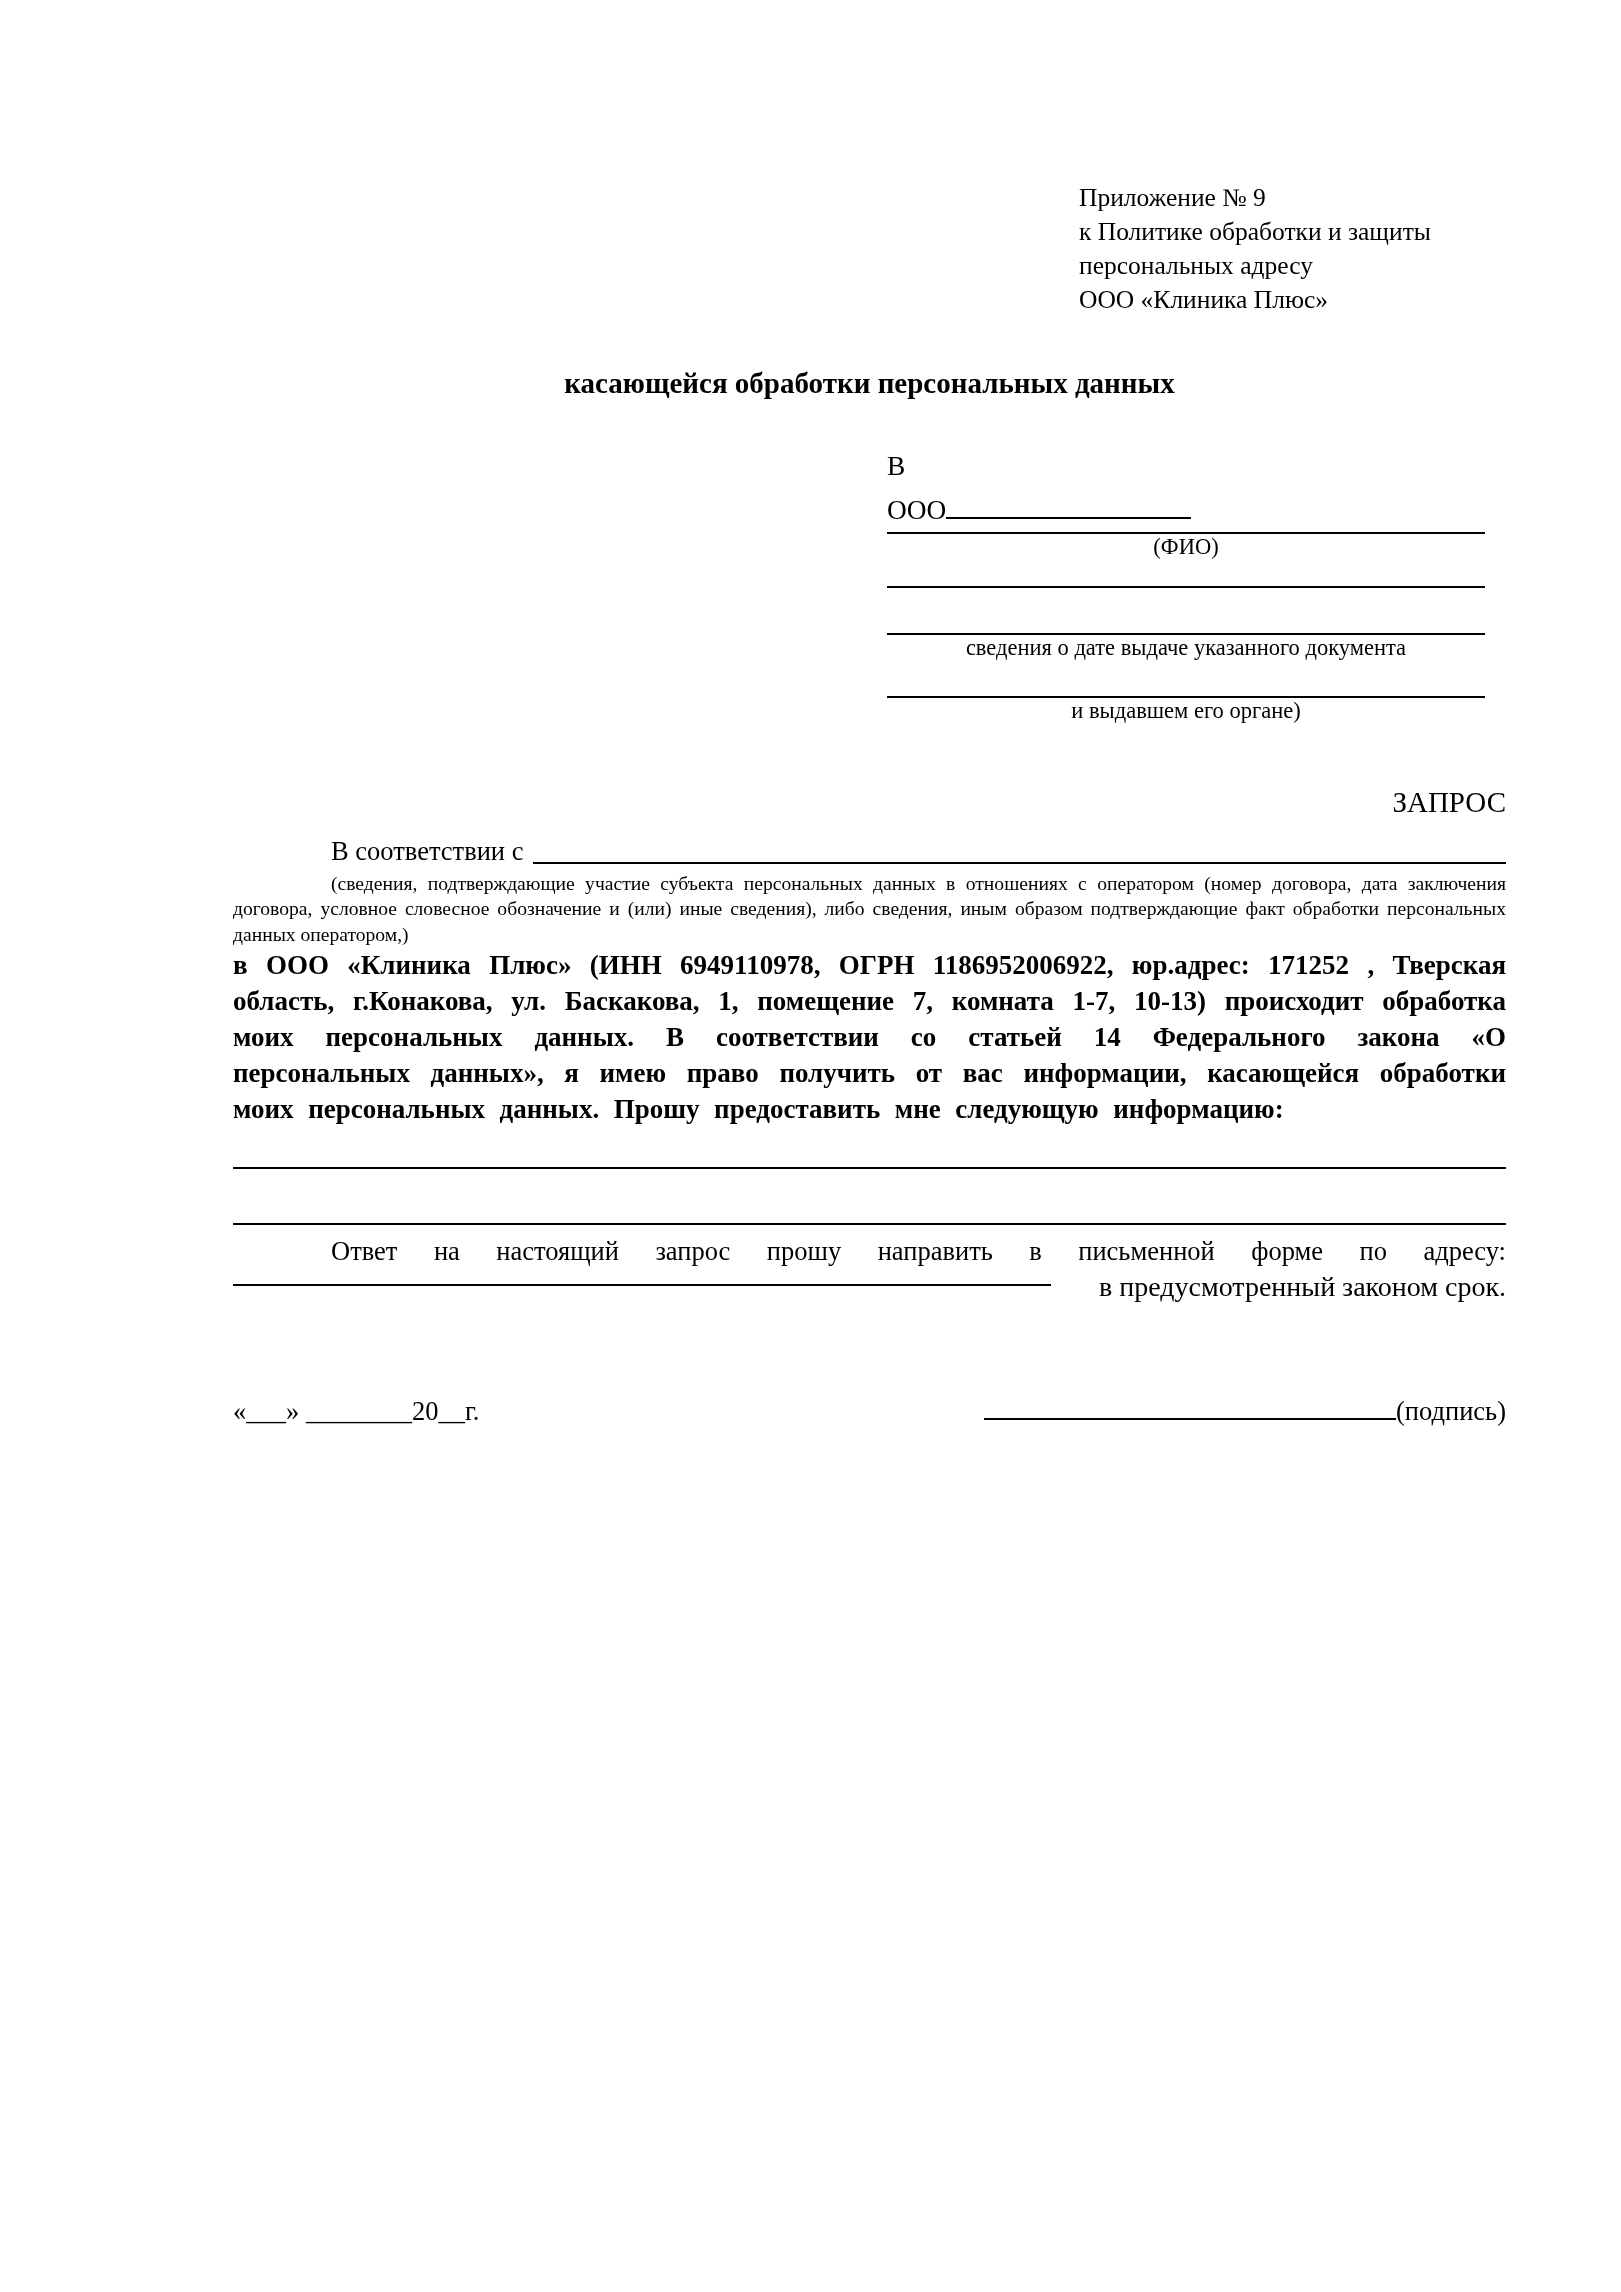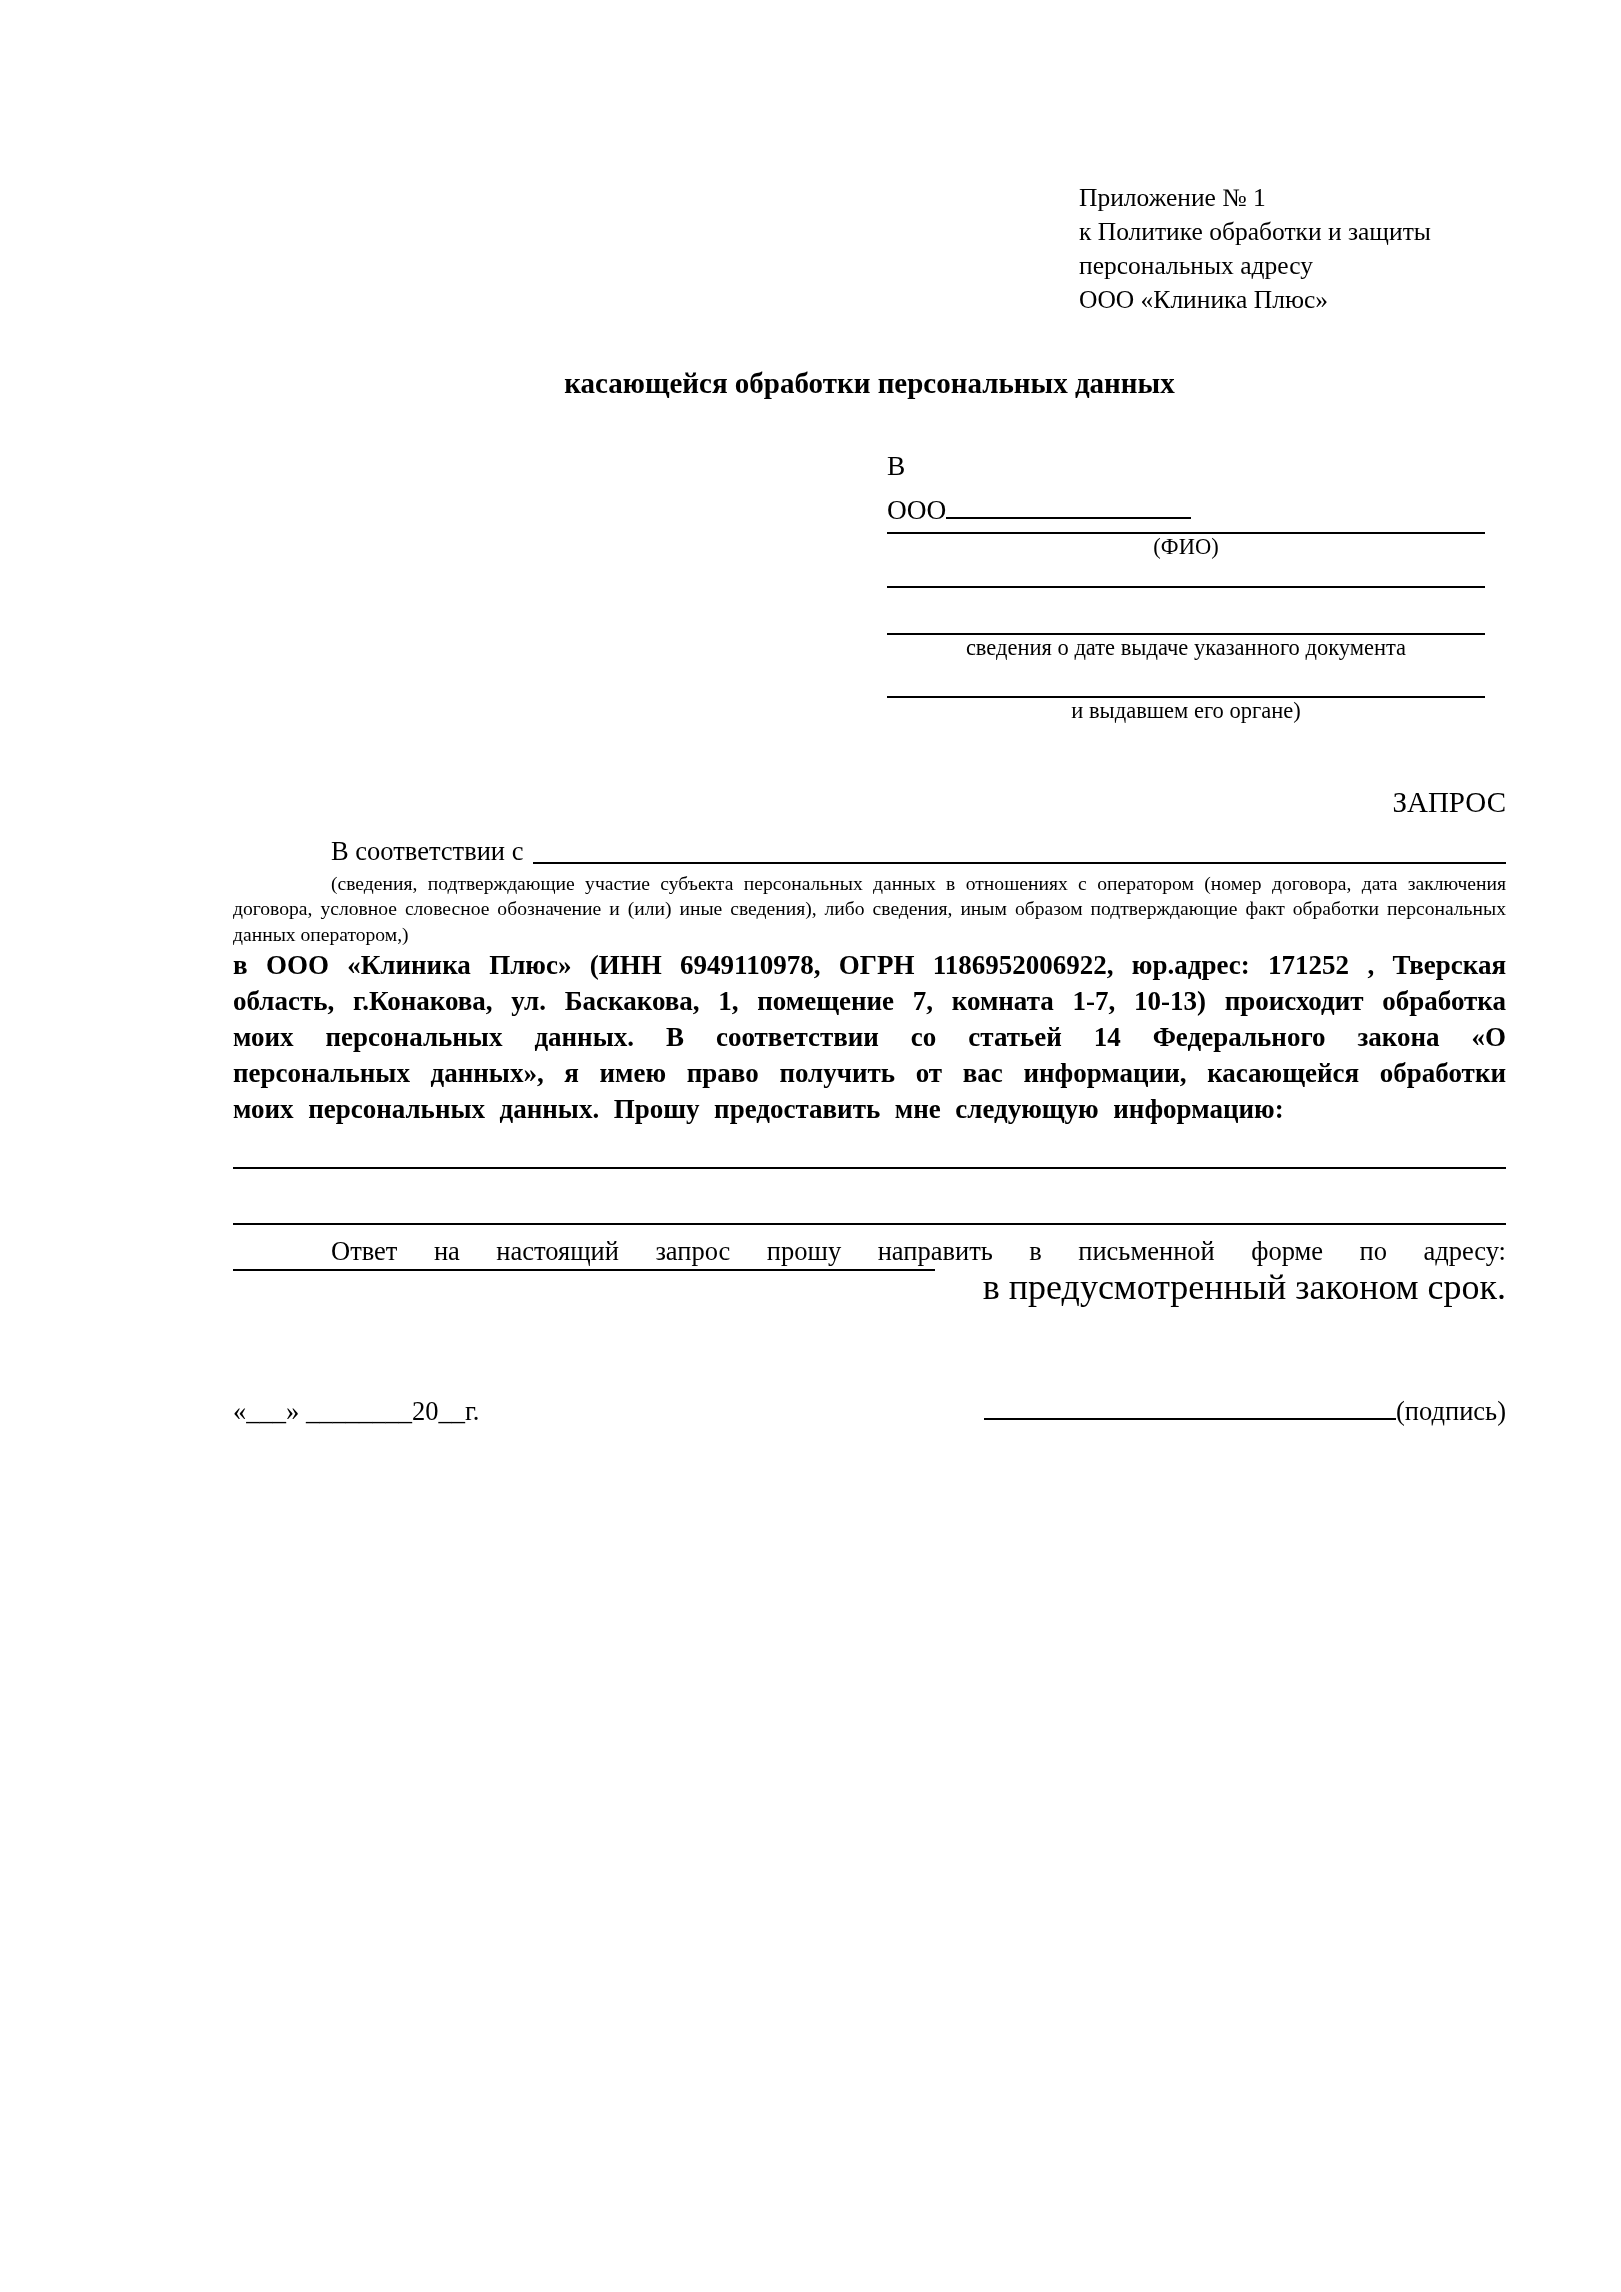--- a/index.html
+++ b/index.html
@@ -117,22 +117,22 @@
     margin-top:7.8px;
     padding-left:98px;
     font-size:26.5px;
     line-height:36px;
     text-align:justify;
     text-align-last:justify;
     word-spacing:5.9px;
   }
   .reply2 {
     display:flex;
-    align-items:flex-start;
-    font-size:36px;
+    align-items:center;
+    font-size:28px;
     line-height:36px;
     gap:48px;
   }
   .reply2 .fill { margin-left:0; margin-right:0; margin-bottom:4.9px; }
   .reply2 .suffix { white-space:nowrap; }
 
   
   .sigrow {
     margin-top:88px;
     display:flex;
@@ -144,21 +144,21 @@
   .sig-right { white-space:nowrap; }
   .u420 { width:412px; }
 </style>
 </head>
 <body>
 
 <div class="page">
   <div class="inner">
 
     <div class="ref-block">
-      <div>Приложение № 1</div>
+      <div>Приложение № 9</div>
       <div>к Политике обработки и защиты</div>
       <div>персональных адресу</div>
       <div>ООО «Клиника Плюс»</div>
     </div>
 
     <div class="doc-title">
       <div>касающейся обработки персональных данных</div>
     </div>
 
     <div class="addr">

